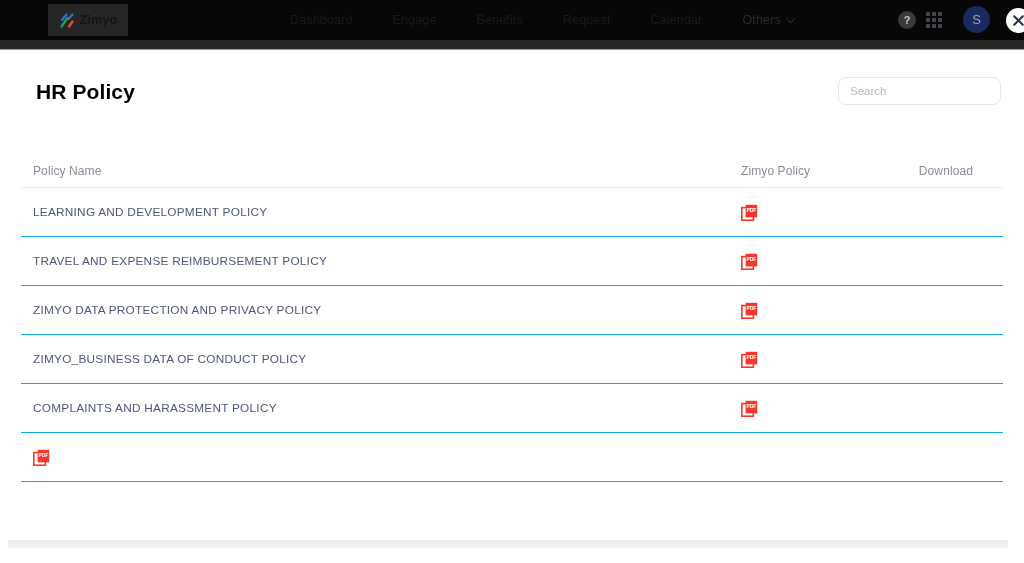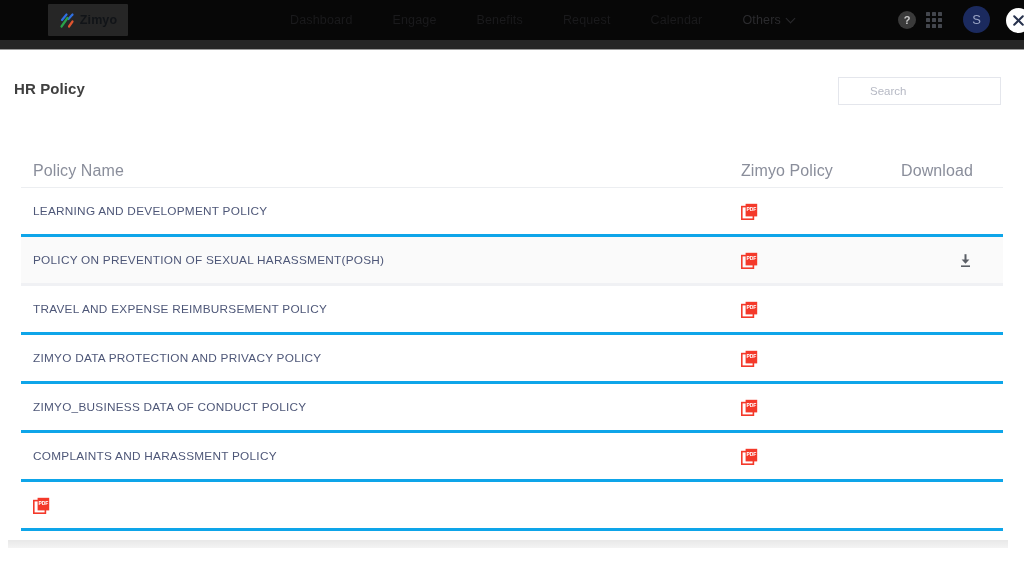--- a/index.html
+++ b/index.html
@@ -109,61 +109,61 @@
     background: linear-gradient(to bottom, rgba(0,0,0,.09), rgba(0,0,0,0));
     border-radius: 0 0 6px 6px;
   }
   .page-bottom-strip {
     position: absolute; top: 548px; left: 0;
     width: 1024px; height: 15px;
     background: #ffffff;
   }
 
   .page-title {
-    position: absolute; left: 14px; top: 30px;
-    font-size: 15px; font-weight: bold;
-    color: #404040; letter-spacing: .1px;
+    position: absolute; left: 36px; top: 30px;
+    font-size: 21px; font-weight: bold;
+    color: #000000; letter-spacing: .1px;
   }
 
   .search-wrap {
     position: absolute; right: 23px; top: 27px;
     width: 163px; height: 28px;
     border: 1px solid #e4e6ec;
-    border-radius: 0;
-    display: flex; align-items: center;
-    padding: 0 23px; gap: 8px;
+    border-radius: 8px;
+    display: flex; align-items: center;
+    padding: 0 3px; gap: 8px;
     background: #fff;
   }
   .search-input {
     border: 0; outline: 0; flex: 1;
     font-family: "Liberation Sans", sans-serif;
     font-size: 11.5px; color: #4a4f63;
     background: transparent;
   }
   .search-input::placeholder { color: #b6b9c4; }
 
   
   .table { position: absolute; left: 21px; top: 105px; width: 982px; }
   .thead {
     display: flex; align-items: center;
     height: 33px;
     border-bottom: 1px solid #eceef1;
     padding: 0 0 0 12px;
   }
   .th {
-    font-size: 16px; color: #8a8e9b; letter-spacing: .1px;
+    font-size: 12px; color: #8a8e9b; letter-spacing: .1px;
   }
   .th-name { width: 708px; }
   .th-view { width: 136px; }
   .th-download { width: 110px; text-align: right; padding-right: 14px; }
 
   .trow {
     display: flex; align-items: center;
     height: 49px;
-    border-bottom: 3px solid #0ea5e9;
+    border-bottom: 1px solid #0ea5e9;
     padding: 0 0 0 12px;
   }
   .trow.hover { background: #fafafa; border-bottom-color: #f0f1f4; }
   .td-name {
     width: 708px;
     font-size: 11.8px;
     color: #4e5778;
     letter-spacing: .25px;
   }
   .td-view { width: 136px; display: flex; align-items: center; }
@@ -268,41 +268,20 @@
           <svg width="17" height="17" viewBox="0 0 17 17">
             <rect x="0.8" y="3.6" width="11.6" height="12.6" fill="none" stroke="#f4392a" stroke-width="1.6"></rect>
             <rect x="4.6" y="0.8" width="11.6" height="12.6" fill="#f4392a"></rect>
             <text x="10.4" y="8.4" font-family="Liberation Sans, sans-serif" font-size="5" font-weight="bold" fill="#ffffff" text-anchor="middle">PDF</text>
           </svg>
         </span>
       </div>
       <div class="td-download"></div>
     </div>
 
-    <div class="trow hover">
-      <div class="td-name">POLICY ON PREVENTION OF SEXUAL HARASSMENT(POSH)</div>
-      <div class="td-view">
-        <span class="pdf-icon">
-          <svg width="17" height="17" viewBox="0 0 17 17">
-            <rect x="0.8" y="3.6" width="11.6" height="12.6" fill="none" stroke="#f4392a" stroke-width="1.6"></rect>
-            <rect x="4.6" y="0.8" width="11.6" height="12.6" fill="#f4392a"></rect>
-            <text x="10.4" y="8.4" font-family="Liberation Sans, sans-serif" font-size="5" font-weight="bold" fill="#ffffff" text-anchor="middle">PDF</text>
-          </svg>
-        </span>
-      </div>
-      <div class="td-download">
-        <span class="dl-icon">
-          <svg width="15" height="15" viewBox="0 0 15 15">
-            <line x1="7.5" y1="1.2" x2="7.5" y2="8.6" stroke="#5b5f66" stroke-width="2"></line>
-            <path d="M3.6 6.6 L7.5 10.8 L11.4 6.6 Z" fill="#5b5f66"></path>
-            <line x1="3" y1="13.2" x2="12" y2="13.2" stroke="#5b5f66" stroke-width="1.6"></line>
-          </svg>
-        </span>
-      </div>
-    </div>
 
     <div class="trow">
       <div class="td-name">TRAVEL AND EXPENSE REIMBURSEMENT POLICY</div>
       <div class="td-view">
         <span class="pdf-icon">
           <svg width="17" height="17" viewBox="0 0 17 17">
             <rect x="0.8" y="3.6" width="11.6" height="12.6" fill="none" stroke="#f4392a" stroke-width="1.6"></rect>
             <rect x="4.6" y="0.8" width="11.6" height="12.6" fill="#f4392a"></rect>
             <text x="10.4" y="8.4" font-family="Liberation Sans, sans-serif" font-size="5" font-weight="bold" fill="#ffffff" text-anchor="middle">PDF</text>
           </svg>

